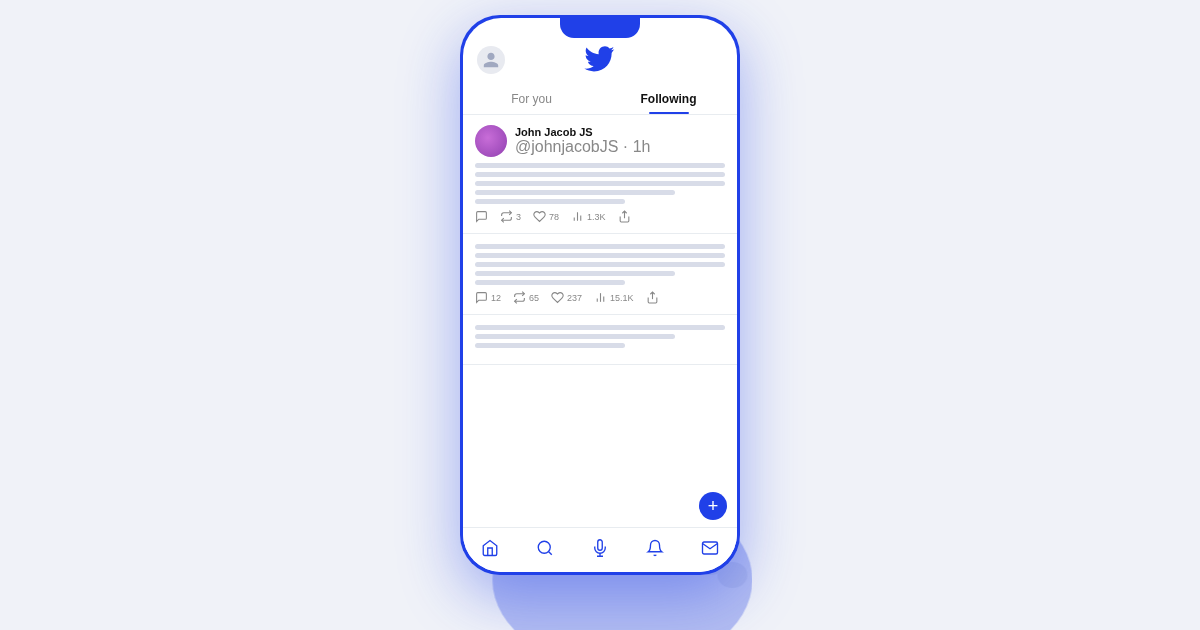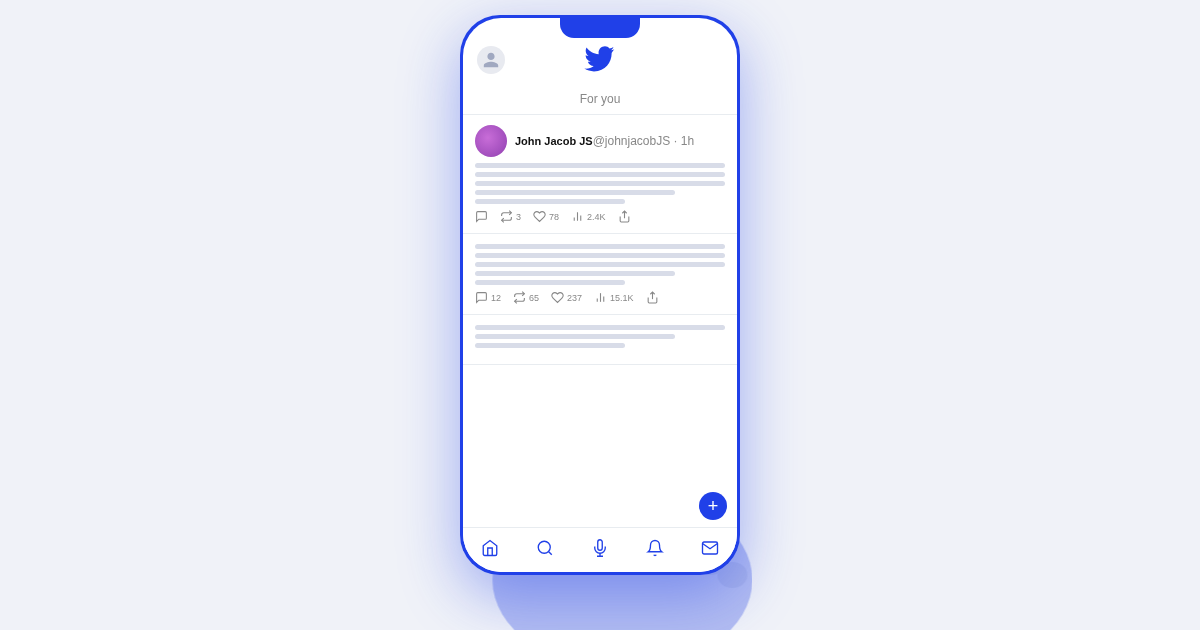--- a/index.html
+++ b/index.html
@@ -183,21 +183,21 @@
       flex-wrap: wrap;
     }
 
     .tweet-name {
       font-size: 11px;
       font-weight: 700;
       color: #111;
     }
 
     .tweet-handle {
-      font-size: 12px;
+      font-size: 16px;
       color: #888;
     }
 
     .tweet-lines {
       margin-bottom: 6px;
     }
 
     .tweet-line {
       height: 5px;
       background: #d8dce8;
@@ -334,20 +334,23 @@
               <svg viewBox="0 0 48 40" xmlns="http://www.w3.org/2000/svg">
                 <path d="M46 5c-1.7 0.8-3.5 1.3-5.4 1.6 1.9-1.2 3.4-3 4.1-5.2-1.8 1.1-3.8 1.9-6 2.3C36.9 1.8 34.4 0.5 31.6 0.5c-5.4 0-9.8 4.4-9.8 9.8 0 0.8 0.1 1.5 0.2 2.2C14.3 12.1 7.8 8.1 3.4 2.2c-0.9 1.5-1.4 3.3-1.4 5.2 0 3.4 1.7 6.4 4.3 8.1-1.6-0.1-3.1-0.5-4.4-1.2v0.1c0 4.7 3.4 8.7 7.8 9.6-0.8 0.2-1.7 0.3-2.6 0.3-0.6 0-1.2-0.1-1.8-0.2 1.2 3.8 4.8 6.6 9 6.7-3.3 2.6-7.5 4.1-12 4.1-0.8 0-1.6 0-2.3-0.1 4.2 2.7 9.3 4.3 14.7 4.3 17.6 0 27.2-14.6 27.2-27.2 0-0.4 0-0.8 0-1.2C43.1 8.6 44.7 6.9 46 5z" fill="#2040e8"></path>
               </svg>
             </div>
           </div>
 
           <div class="tabs">
             <div class="tab">
               <span>For you</span>
             </div>
+            <div class="tab active">
+              <span>Following</span>
+            </div>
           </div>
 
           <div class="feed">
 
             <div class="tweet">
               <div class="tweet-header">
                 <div class="tweet-avatar purple"></div>
                 <div class="tweet-user-info">
                   <div class="tweet-name-row">
                     <span class="tweet-name">John Jacob JS</span>
@@ -382,21 +385,21 @@
                       <path d="M20.84 4.61a5.5 5.5 0 0 0-7.78 0L12 5.67l-1.06-1.06a5.5 5.5 0 0 0-7.78 7.78l1.06 1.06L12 21.23l7.78-7.78 1.06-1.06a5.5 5.5 0 0 0 0-7.78z"></path>
                     </svg>
                   <span>78</span>
                 </div>
                 <div class="action-item">
                   <svg class="action-icon" viewBox="0 0 24 24" fill="none" stroke="#888" stroke-width="2">
                       <line x1="18" y1="20" x2="18" y2="10"></line>
                       <line x1="12" y1="20" x2="12" y2="4"></line>
                       <line x1="6" y1="20" x2="6" y2="14"></line>
                     </svg>
-                  <span>2.4K</span>
+                  <span>1.3K</span>
                 </div>
                 <div class="action-item">
                   <svg class="action-icon" viewBox="0 0 24 24" fill="none" stroke="#888" stroke-width="2">
                       <path d="M4 12v8a2 2 0 0 0 2 2h12a2 2 0 0 0 2-2v-8"></path>
                       <polyline points="16 6 12 2 8 6"></polyline>
                       <line x1="12" y1="2" x2="12" y2="15"></line>
                     </svg>
                 </div>
               </div>
             </div>

